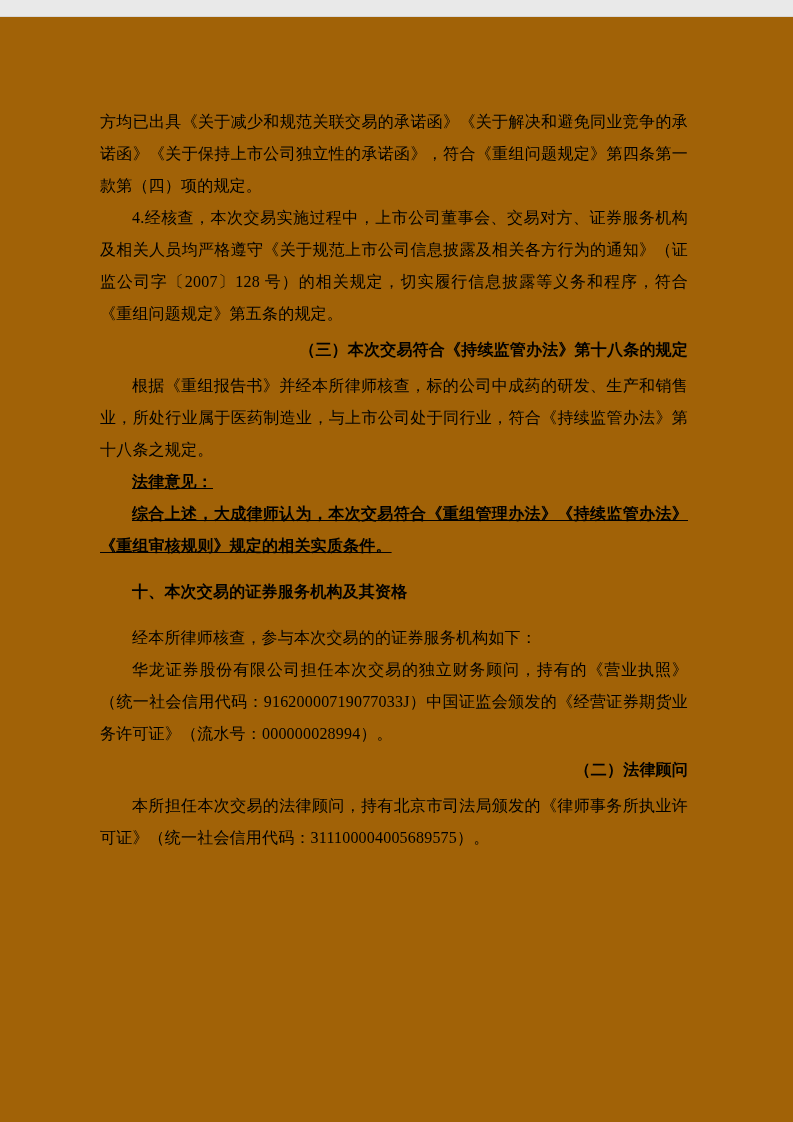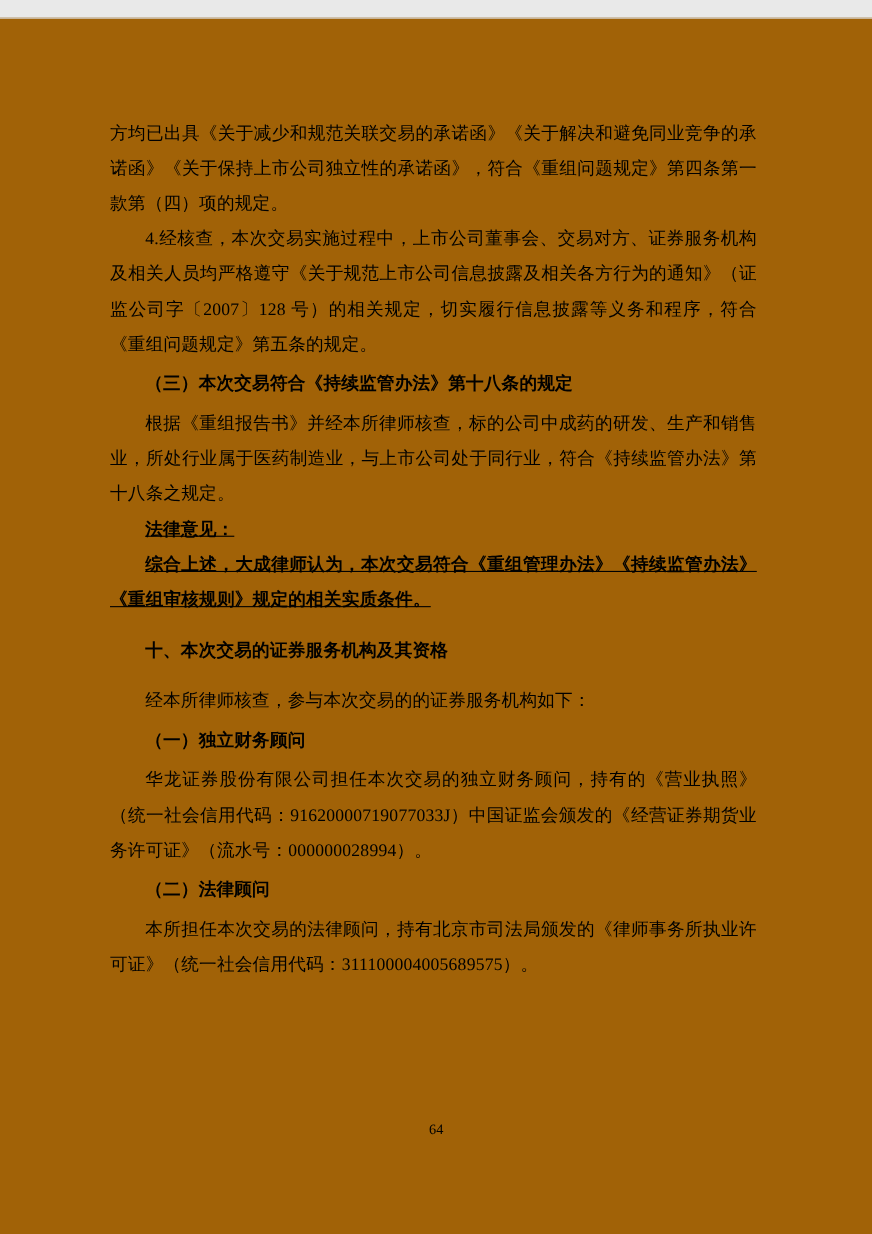--- a/index.html
+++ b/index.html
@@ -47,20 +47,21 @@
     font-weight: bold;
     font-family: "Liberation Sans", "DejaVu Sans", sans-serif;
     text-indent: 2em;
     text-align: left;
   }
   h2.chapter {
     margin: 14px 0 14px 0;
   }
   h3.section {
     margin: 4px 0 4px 0;
+    text-align: right;
   }
   .footer {
     position: absolute;
     left: 0;
     top: 1000px;
     width: 100%;
     text-align: center;
     font-size: 13px;
     line-height: 20px;
     font-family: "Liberation Serif", "DejaVu Serif", serif;
@@ -73,19 +74,17 @@
 <div class="page">
   <div class="content">
     <p class="body no-indent">方均已出具《关于减少和规范关联交易的承诺函》《关于解决和避免同业竞争的承诺函》《关于保持上市公司独立性的承诺函》，符合《重组问题规定》第四条第一款第（四）项的规定。</p>
     <p class="body">4.经核查，本次交易实施过程中，上市公司董事会、交易对方、证券服务机构及相关人员均严格遵守《关于规范上市公司信息披露及相关各方行为的通知》（证监公司字〔2007〕128 号）的相关规定，切实履行信息披露等义务和程序，符合《重组问题规定》第五条的规定。</p>
     <h3 class="section">（三）本次交易符合《持续监管办法》第十八条的规定</h3>
     <p class="body">根据《重组报告书》并经本所律师核查，标的公司中成药的研发、生产和销售业，所处行业属于医药制造业，与上市公司处于同行业，符合《持续监管办法》第十八条之规定。</p>
     <p class="body bold">法律意见：</p>
     <p class="body bold">综合上述，大成律师认为，本次交易符合《重组管理办法》《持续监管办法》《重组审核规则》规定的相关实质条件。</p>
     <h2 class="chapter">十、本次交易的证券服务机构及其资格</h2>
     <p class="body">经本所律师核查，参与本次交易的的证券服务机构如下：</p>
-    <h3 class="section">（一）独立财务顾问</h3>
     <p class="body">华龙证券股份有限公司担任本次交易的独立财务顾问，持有的《营业执照》（统一社会信用代码：91620000719077033J）中国证监会颁发的《经营证券期货业务许可证》（流水号：000000028994）。</p>
     <h3 class="section">（二）法律顾问</h3>
     <p class="body">本所担任本次交易的法律顾问，持有北京市司法局颁发的《律师事务所执业许可证》（统一社会信用代码：311100004005689575）。</p>
   </div>
-  <div class="footer">64</div>
 </div>
 
 </body></html>

